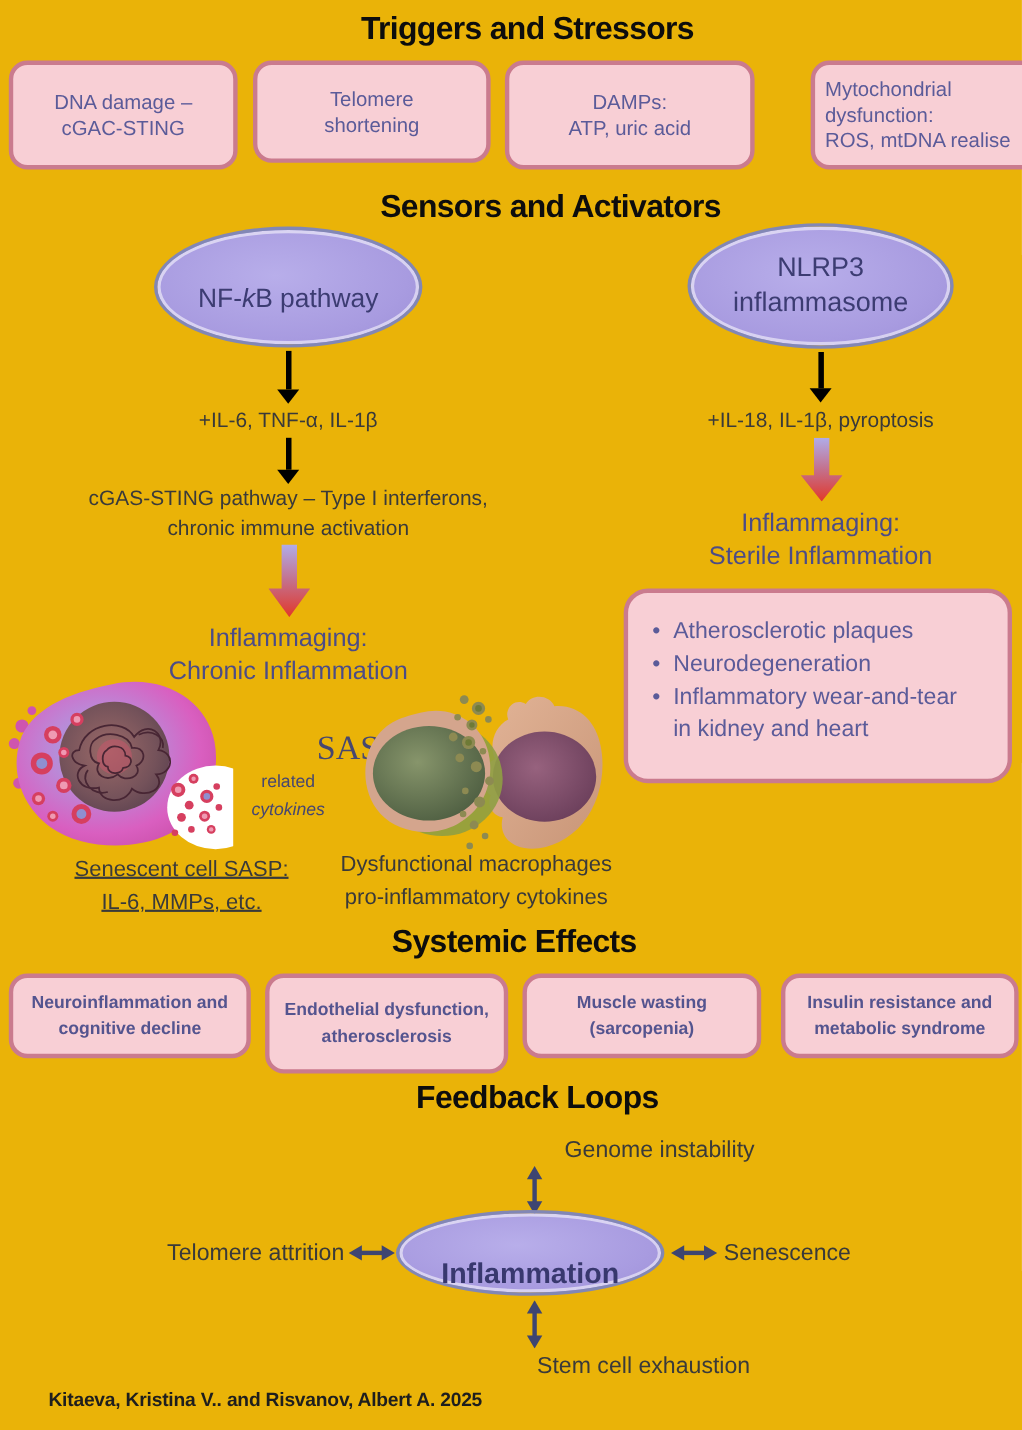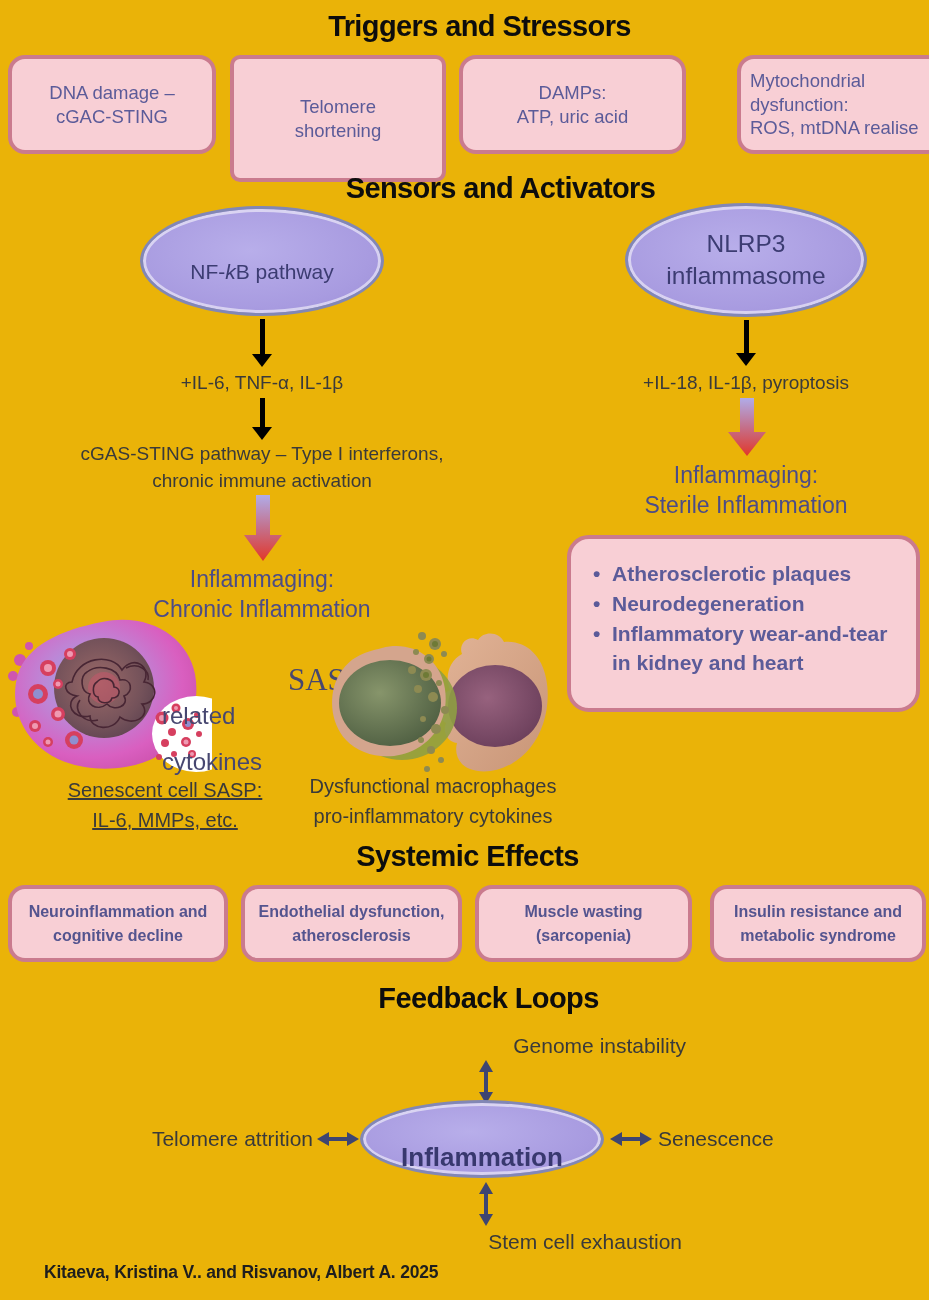--- a/index.html
+++ b/index.html
@@ -29,55 +29,55 @@
   .barrow .stem{width:5px;flex:1;background:#000;}
   .barrow .head{width:0;height:0;border-left:10px solid transparent;border-right:10px solid transparent;
                 border-top:13px solid #000;}
   .abs{position:absolute;}
   
   .bullets{margin:0;padding:20px 12px 0 20px;list-style:none;width:100%;box-sizing:border-box;}
   .bullets li{position:relative;padding-left:21px;font-size:21px;color:#5b5b99;line-height:1.42;white-space:pre-line;}
   .bullets li::before{content:"\2022";position:absolute;left:2px;top:0;}
   
   .sasp-big{position:absolute;text-align:right;color:#474770;font-size:31px;font-family:Liberation Serif, serif;}
-  .sasp-sub{position:absolute;text-align:left;color:#474770;font-size:24px;}
+  .sasp-sub{position:absolute;text-align:center;color:#474770;font-size:16px;}
   
   .fb-label{position:absolute;color:#3a3a3a;font-size:21px;}
   .fb-center .etext{font-weight:bold;font-size:26px;color:#38386e;margin-top:36px;}
   .citation{position:absolute;font-size:17.5px;font-weight:600;color:#1e1e1e;letter-spacing:-0.2px;}
 </style>
 </head>
 <body>
 
 <div class="page">
 
   <div class="h" style="top:10px;transform:translateX(15px);">Triggers and Stressors</div>
 
   <div class="pbox" style="left:8px;top:55px;width:208px;height:99px;">
     <div class="lbl">DNA damage –
 cGAC-STING</div>
   </div>
-  <div class="pbox" style="left:230px;top:55px;width:216px;height:127px;border-radius:10px;">
+  <div class="pbox" style="left:230px;top:55px;width:216px;height:93px;">
     <div class="lbl">Telomere
 shortening</div>
   </div>
   <div class="pbox" style="left:459px;top:55px;width:227px;height:99px;">
     <div class="lbl">DAMPs:
 ATP, uric acid</div>
   </div>
   <div class="pbox left-align" style="left:700px;top:55px;width:226px;height:99px;margin-left:37px;">
     <div class="lbl">Mytochondrial
 dysfunction:
 ROS, mtDNA realise</div>
   </div>
 
   <div class="h" style="top:172px;transform:translateX(36px);">Sensors and Activators</div>
 
   <div class="ellipse" style="left:140px;top:206px;width:244px;height:110px;">
-    <div class="etext" style="font-size:21px;margin-top:21px;"><span>NF-</span><i>k</i><span>B pathway</span></div>
+    <div class="etext" style="font-size:24px;margin-top:21px;"><span>NF-</span><i>k</i><span>B pathway</span></div>
   </div>
 
   <div class="barrow" style="left:252px;top:319px;height:48px;">
     <div class="stem"></div>
       <div class="head"></div>
   </div>
 
   <div class="step" style="left:62px;top:370px;width:400px;">+IL-6, TNF-α, IL-1β</div>
 
   <div class="barrow" style="left:252px;top:398px;height:42px;">
@@ -121,21 +121,21 @@
           <stop offset="0.5" stop-color="#c4708b"></stop>
         <stop offset="1" stop-color="#e2372a"></stop>
       </linearGradient>
     </defs>
     <path d="M12,0 L26,0 L26,34 L38,34 L19,58 L0,34 L12,34 Z" fill="url(#ga2)"></path>
   </svg>
 
   <div class="outcome" style="left:546px;top:460px;width:400px;">Inflammaging:
 Sterile Inflammation</div>
 
-  <div class="pbox" style="left:567px;top:535px;width:353px;height:177px;border-radius:22px;align-items:flex-start;font-weight:bold;">
+  <div class="pbox" style="left:567px;top:535px;width:353px;height:177px;border-radius:22px;align-items:flex-start;">
     <ul class="bullets">
       <li>Atherosclerotic plaques</li>
       <li>Neurodegeneration</li>
       <li>Inflammatory wear-and-tear
 in kidney and heart</li>
     </ul>
   </div>
 
   <svg class="abs" style="left:2px;top:612px;" width="210" height="165" viewBox="0 0 210 165">
     <defs>
@@ -199,21 +199,21 @@
       <circle cx="197" cy="122" r="3" fill="#d63f5f"></circle>
       <circle cx="172" cy="142" r="3" fill="#d63f5f"></circle>
       <circle cx="190" cy="142" r="4" fill="#d63f5f"></circle>
         <circle cx="190" cy="142" r="2" fill="#ef9ab2"></circle>
       <circle cx="157" cy="145" r="3" fill="#d63f5f"></circle>
     </g>
   </svg>
 
   <div class="sasp-big" style="left:162px;top:662px;width:200px;">SASP</div>
   <div class="sasp-sub" style="left:162px;top:702px;width:200px;">related</div>
-  <div class="sasp-sub" style="left:162px;top:748px;width:200px;">cytokines</div>
+  <div class="sasp-sub" style="left:162px;top:728px;width:200px;font-style:italic;">cytokines</div>
 
   <svg class="abs" style="left:302px;top:626px;" width="250" height="155" viewBox="0 0 250 155">
     <defs>
       <radialGradient id="macNucG" cx="40%" cy="38%" r="68%">
         <stop offset="0%" stop-color="#87956b"></stop>
           <stop offset="100%" stop-color="#4f5f42"></stop>
       </radialGradient>
       <radialGradient id="macNucP" cx="42%" cy="40%" r="68%">
         <stop offset="0%" stop-color="#97627e"></stop>
           <stop offset="100%" stop-color="#6a3e5a"></stop>
@@ -259,21 +259,21 @@
 IL-6, MMPs, etc.</div>
   <div class="cap" style="left:268px;top:771px;width:330px;">Dysfunctional macrophages
 pro-inflammatory cytokines</div>
 
   <div class="h" style="top:840px;transform:translateX(3px);">Systemic Effects</div>
 
   <div class="pbox small" style="left:8px;top:885px;width:220px;height:77px;">
     <div class="lbl">Neuroinflammation and
 cognitive decline</div>
   </div>
-  <div class="pbox small" style="left:241px;top:885px;width:221px;height:77px;">
+  <div class="pbox small" style="left:241px;top:885px;width:221px;height:91px;">
     <div class="lbl">Endothelial dysfunction,
 atherosclerosis</div>
   </div>
   <div class="pbox small" style="left:475px;top:885px;width:217px;height:77px;">
     <div class="lbl">Muscle wasting
 (sarcopenia)</div>
   </div>
   <div class="pbox small" style="left:710px;top:885px;width:216px;height:77px;">
     <div class="lbl">Insulin resistance and
 metabolic syndrome</div>

